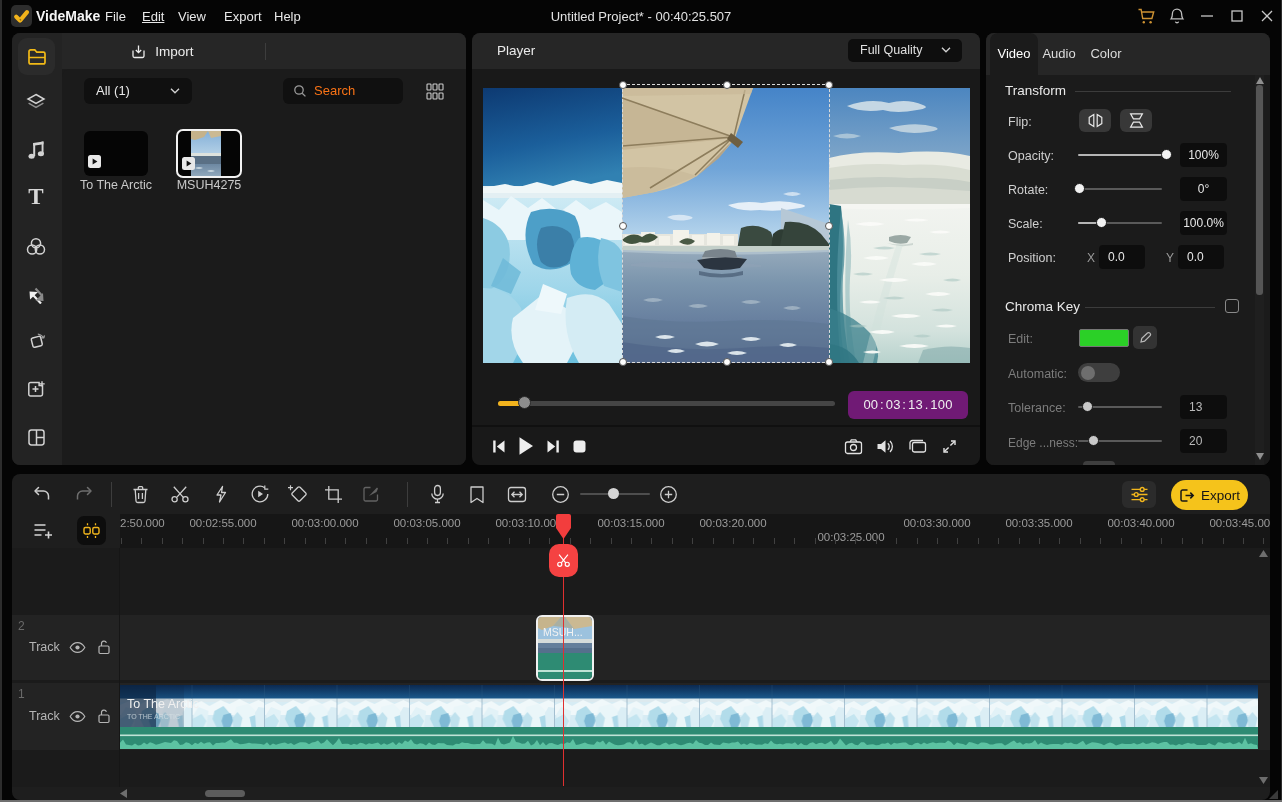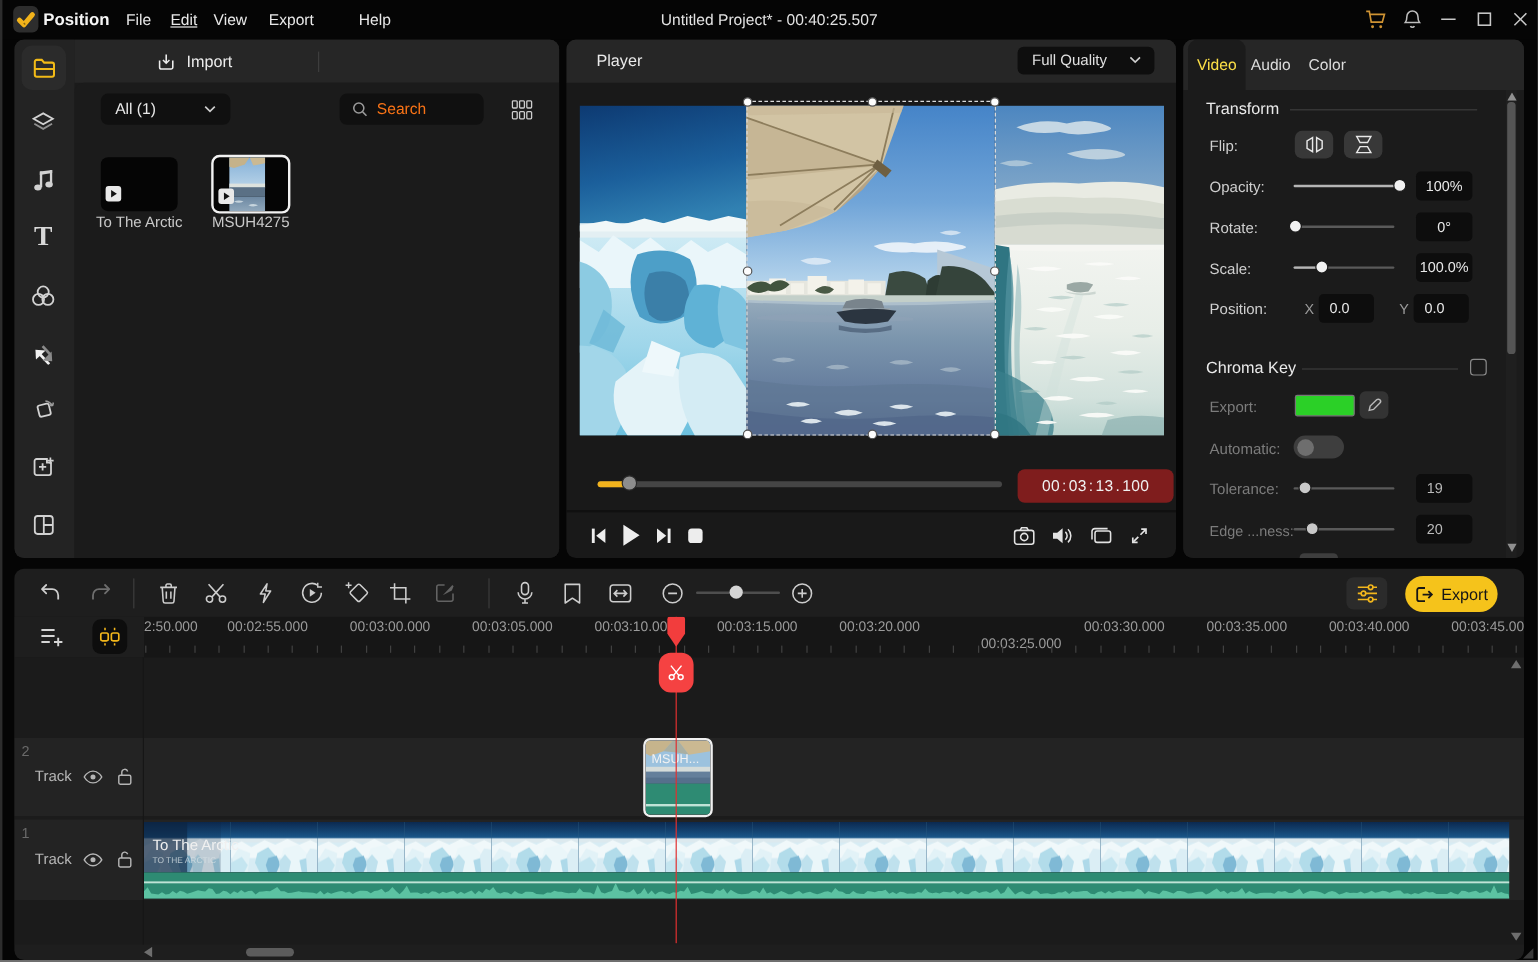--- a/index.html
+++ b/index.html
@@ -16,26 +16,26 @@
 </head>
 <body>
 
 <div class="abs" style="left:0;top:0;width:1282px;height:33px;background:#050505;"></div>
 <div class="abs" style="left:11px;top:5px;width:21px;height:22px;border-radius:5px;background:#2d2d2d;">
   <svg width="21" height="22" viewBox="0 0 21 22">
     <path d="M5.2 11.8 L9 15.6 L16 7.2" fill="none" stroke="#f2b31b" stroke-width="4.2" stroke-linecap="round" stroke-linejoin="round"></path>
     <path d="M8.8 14.2 l1.2 1.2" stroke="#8a6a10" stroke-width="1.2"></path>
   </svg>
 </div>
-<div class="abs" style="left:36px;top:0;height:33px;line-height:33px;color:#f5f5f5;font-size:14px;font-weight:bold;">Position</div>
+<div class="abs" style="left:36px;top:0;height:33px;line-height:33px;color:#f5f5f5;font-size:14px;font-weight:bold;">VideMake</div>
 <div class="abs" style="left:105px;top:0;height:33px;line-height:33px;color:#e8e8e8;font-size:13px;">File</div>
 <div class="abs" style="left:142px;top:0;height:33px;line-height:33px;color:#e8e8e8;font-size:13px;text-decoration:underline;">Edit</div>
 <div class="abs" style="left:178px;top:0;height:33px;line-height:33px;color:#e8e8e8;font-size:13px;">View</div>
 <div class="abs" style="left:224px;top:0;height:33px;line-height:33px;color:#e8e8e8;font-size:13px;">Export</div>
-<div class="abs" style="left:274px;top:0;height:33px;line-height:33px;color:#e8e8e8;font-size:13px;margin-left:25px;">Help</div>
+<div class="abs" style="left:274px;top:0;height:33px;line-height:33px;color:#e8e8e8;font-size:13px;">Help</div>
 <div class="abs" style="left:441px;top:0;width:400px;height:33px;line-height:33px;color:#e2e2e2;font-size:13px;text-align:center;">Untitled Project* - 00:40:25.507</div>
 <div class="ib" style="left:1134px;top:4px;width:24px;height:24px;">
   <svg width="19" height="19" viewBox="0 0 19 19" fill="none" stroke="#cf9333" stroke-width="1.4">
     <path d="M1.5 2.5h2.6l1.6 9h9.2l1.8-6.5H5.2"></path>
     <circle cx="6.8" cy="15.3" r="1.2" fill="#cf9333" stroke="none"></circle>
     <circle cx="13.6" cy="15.3" r="1.2" fill="#cf9333" stroke="none"></circle>
   </svg>
 </div>
 <div class="ib" style="left:1165px;top:4px;width:24px;height:24px;">
   <svg width="18" height="18" viewBox="0 0 18 18" fill="none" stroke="#bdbdbd" stroke-width="1.3">
@@ -329,21 +329,21 @@
     <div class="abs" style="left:-4px;top:137px;width:8px;height:8px;border-radius:50%;background:#fdfdfd;border:1px solid #555;box-sizing:border-box;"></div>
     <div class="abs" style="left:202px;top:137px;width:8px;height:8px;border-radius:50%;background:#fdfdfd;border:1px solid #555;box-sizing:border-box;"></div>
     <div class="abs" style="left:-4px;top:273px;width:8px;height:8px;border-radius:50%;background:#fdfdfd;border:1px solid #555;box-sizing:border-box;"></div>
     <div class="abs" style="left:100px;top:273px;width:8px;height:8px;border-radius:50%;background:#fdfdfd;border:1px solid #555;box-sizing:border-box;"></div>
     <div class="abs" style="left:202px;top:273px;width:8px;height:8px;border-radius:50%;background:#fdfdfd;border:1px solid #555;box-sizing:border-box;"></div>
   </div>
 
   <div class="abs" style="left:26px;top:368px;width:337px;height:5px;background:#454545;border-radius:3px;"></div>
   <div class="abs" style="left:26px;top:368px;width:31px;height:5px;background:#f2b31d;border-radius:3px;"></div>
   <div class="abs" style="left:46px;top:363px;width:13px;height:13px;border-radius:50%;background:#8d8d8d;border:1px solid #2a2a2a;box-sizing:border-box;"></div>
-  <div class="abs" style="left:376px;top:358px;width:130px;height:28px;background:#7f1d1d;border-radius:6px;color:#f0f0f0;font-size:13px;text-align:center;line-height:28px;white-space:nowrap;word-spacing:-2px;letter-spacing:0.2px;">00 : 03 : 13 . 100</div>
+  <div class="abs" style="left:376px;top:358px;width:120px;height:28px;background:#701a75;border-radius:6px;color:#f0f0f0;font-size:13px;text-align:center;line-height:28px;white-space:nowrap;word-spacing:-2px;letter-spacing:0.2px;">00 : 03 : 13 . 100</div>
   <div class="abs" style="left:0;top:392px;width:508px;height:2px;background:#101010;"></div>
 
   <div class="ib" style="left:16px;top:402px;width:22px;height:22px;">
     <svg width="16" height="15" viewBox="0 0 16 15" fill="#ededed">
         <rect x="2.2" y="1.5" width="2.4" height="12"></rect>
         <path d="M13.5 1.5 5.8 7.5l7.7 6z"></path>
       </svg>
   </div>
   <div class="ib" style="left:42px;top:400px;width:24px;height:26px;">
     <svg width="18" height="20" viewBox="0 0 18 20" fill="#ededed">
@@ -384,21 +384,21 @@
     <svg width="17" height="17" viewBox="0 0 17 17" stroke="#e2e2e2" stroke-width="1.4" fill="none">
       <path d="M10 3h4v4M7 14H3v-4"></path>
       <path d="M13.6 3.4 9.4 7.6M3.4 13.6 7.6 9.4"></path>
     </svg>
   </div>
 </div>
 
 <div class="panel" id="rightpanel" style="left:986px;top:33px;width:284px;height:432px;background:#1b1b1b;">
   <div class="abs" style="left:0;top:0;width:284px;height:42px;background:#262626;"></div>
   <div class="abs" style="left:4px;top:0;width:48px;height:42px;background:#1b1b1b;border-radius:8px 8px 0 0;"></div>
-  <div class="abs" style="left:4px;top:0;width:48px;height:42px;line-height:42px;color:#fde047;font-size:13px;text-align:center;">Video</div>
+  <div class="abs" style="left:4px;top:0;width:48px;height:42px;line-height:42px;color:#ffffff;font-size:13px;text-align:center;">Video</div>
   <div class="abs" style="left:49px;top:0;width:48px;height:42px;line-height:42px;color:#dcdcdc;font-size:13px;text-align:center;">Audio</div>
   <div class="abs" style="left:92px;top:0;width:56px;height:42px;line-height:42px;color:#dcdcdc;font-size:13px;text-align:center;">Color</div>
   <div class="abs" style="left:0;top:42px;width:284px;height:390px;background:#1b1b1b;"></div>
 
   <div class="abs" style="left:19px;top:50px;color:#eaeaea;font-size:13.5px;">Transform</div>
   <div class="abs" style="left:89px;top:58px;width:156px;height:1px;background:#3c3c3c;"></div>
   <div class="abs" style="left:22px;top:82px;color:#cfcfcf;font-size:12.5px;">Flip:</div>
   <div class="ib" style="left:93px;top:76px;width:32px;height:23px;background:#383838;border-radius:6px;">
     <svg width="17" height="15" viewBox="0 0 17 15" fill="none" stroke="#e8e8e8" stroke-width="1.2">
       <path d="M6.8 1.6 2.2 4.4v6.2l4.6 2.8z"></path>
@@ -426,35 +426,35 @@
   <div class="vbox" style="left:194px;top:178px;width:47px;height:24px;justify-content:center;">100.0%</div>
   <div class="abs" style="left:22px;top:218px;color:#cfcfcf;font-size:12.5px;">Position:</div>
   <div class="abs" style="left:101px;top:218px;color:#9a9a9a;font-size:12px;">X</div>
   <div class="vbox" style="left:113px;top:212px;width:46px;height:24px;padding-left:9px;box-sizing:border-box;">0.0</div>
   <div class="abs" style="left:180px;top:218px;color:#9a9a9a;font-size:12px;">Y</div>
   <div class="vbox" style="left:192px;top:212px;width:46px;height:24px;padding-left:9px;box-sizing:border-box;">0.0</div>
 
   <div class="abs" style="left:19px;top:266px;color:#eaeaea;font-size:13.5px;">Chroma Key</div>
   <div class="abs" style="left:99px;top:274px;width:130px;height:1px;background:#3c3c3c;"></div>
   <div class="abs" style="left:239px;top:266px;width:14px;height:14px;border:1.5px solid #8a8a8a;border-radius:3px;box-sizing:border-box;"></div>
-  <div class="abs" style="left:22px;top:299px;color:#7c7c7c;font-size:12.5px;">Export:</div>
+  <div class="abs" style="left:22px;top:299px;color:#7c7c7c;font-size:12.5px;">Edit:</div>
   <div class="abs" style="left:93px;top:296px;width:48px;height:16px;background:#2bd027;border:1px solid #777;border-radius:2px;"></div>
   <div class="ib" style="left:147px;top:293px;width:24px;height:23px;background:#333;border-radius:5px;">
     <svg width="13" height="13" viewBox="0 0 13 13" fill="none" stroke="#b9b9b9" stroke-width="1.2">
       <path d="M8.2 2.2a1.9 1.9 0 0 1 2.7 2.7L5.6 10.2 2 11l.8-3.6z"></path>
     </svg>
   </div>
   <div class="abs" style="left:22px;top:334px;color:#7c7c7c;font-size:12.5px;">Automatic:</div>
   <div class="abs" style="left:92px;top:330px;width:42px;height:19px;background:#3e3e3e;border-radius:10px;">
     <div class="abs" style="left:3px;top:2.5px;width:14px;height:14px;border-radius:50%;background:#6e6e6e;"></div>
   </div>
   <div class="abs" style="left:22px;top:368px;color:#7c7c7c;font-size:12.5px;">Tolerance:</div>
   <div class="slider" style="left:92px;top:373px;width:84px;"></div>
   <div class="knob" style="left:96px;top:368px;background:#c9c9c9;"></div>
-  <div class="vbox" style="left:194px;top:362px;width:47px;height:24px;padding-left:9px;box-sizing:border-box;color:#b9b9b9;">19</div>
+  <div class="vbox" style="left:194px;top:362px;width:47px;height:24px;padding-left:9px;box-sizing:border-box;color:#b9b9b9;">13</div>
   <div class="abs" style="left:22px;top:403px;color:#7c7c7c;font-size:12px;">Edge ...ness:</div>
   <div class="slider" style="left:92px;top:407px;width:84px;"></div>
   <div class="knob" style="left:102px;top:402px;background:#c9c9c9;"></div>
   <div class="vbox" style="left:194px;top:396px;width:47px;height:24px;padding-left:9px;box-sizing:border-box;color:#b9b9b9;">20</div>
   <div class="abs" style="left:97px;top:428px;width:32px;height:4px;border-radius:16px 16px 0 0;background:#3e3e3e;"></div>
 
   <div class="abs" style="left:269px;top:42px;width:9px;height:390px;background:#1f1f1f;"></div>
   <svg class="abs" style="left:270px;top:44px;" width="8" height="7" viewBox="0 0 8 7">
       <path d="M4 0 8 7H0z" fill="#8f8f8f"></path>
     </svg>

